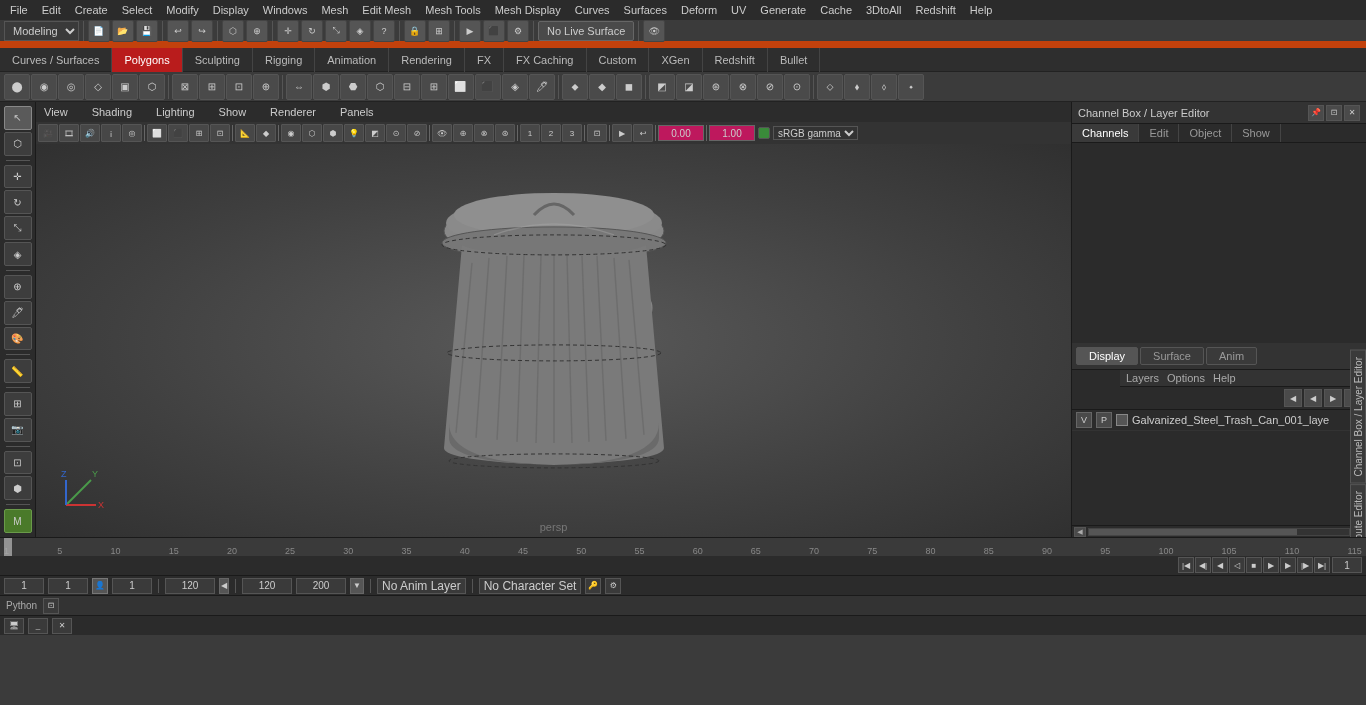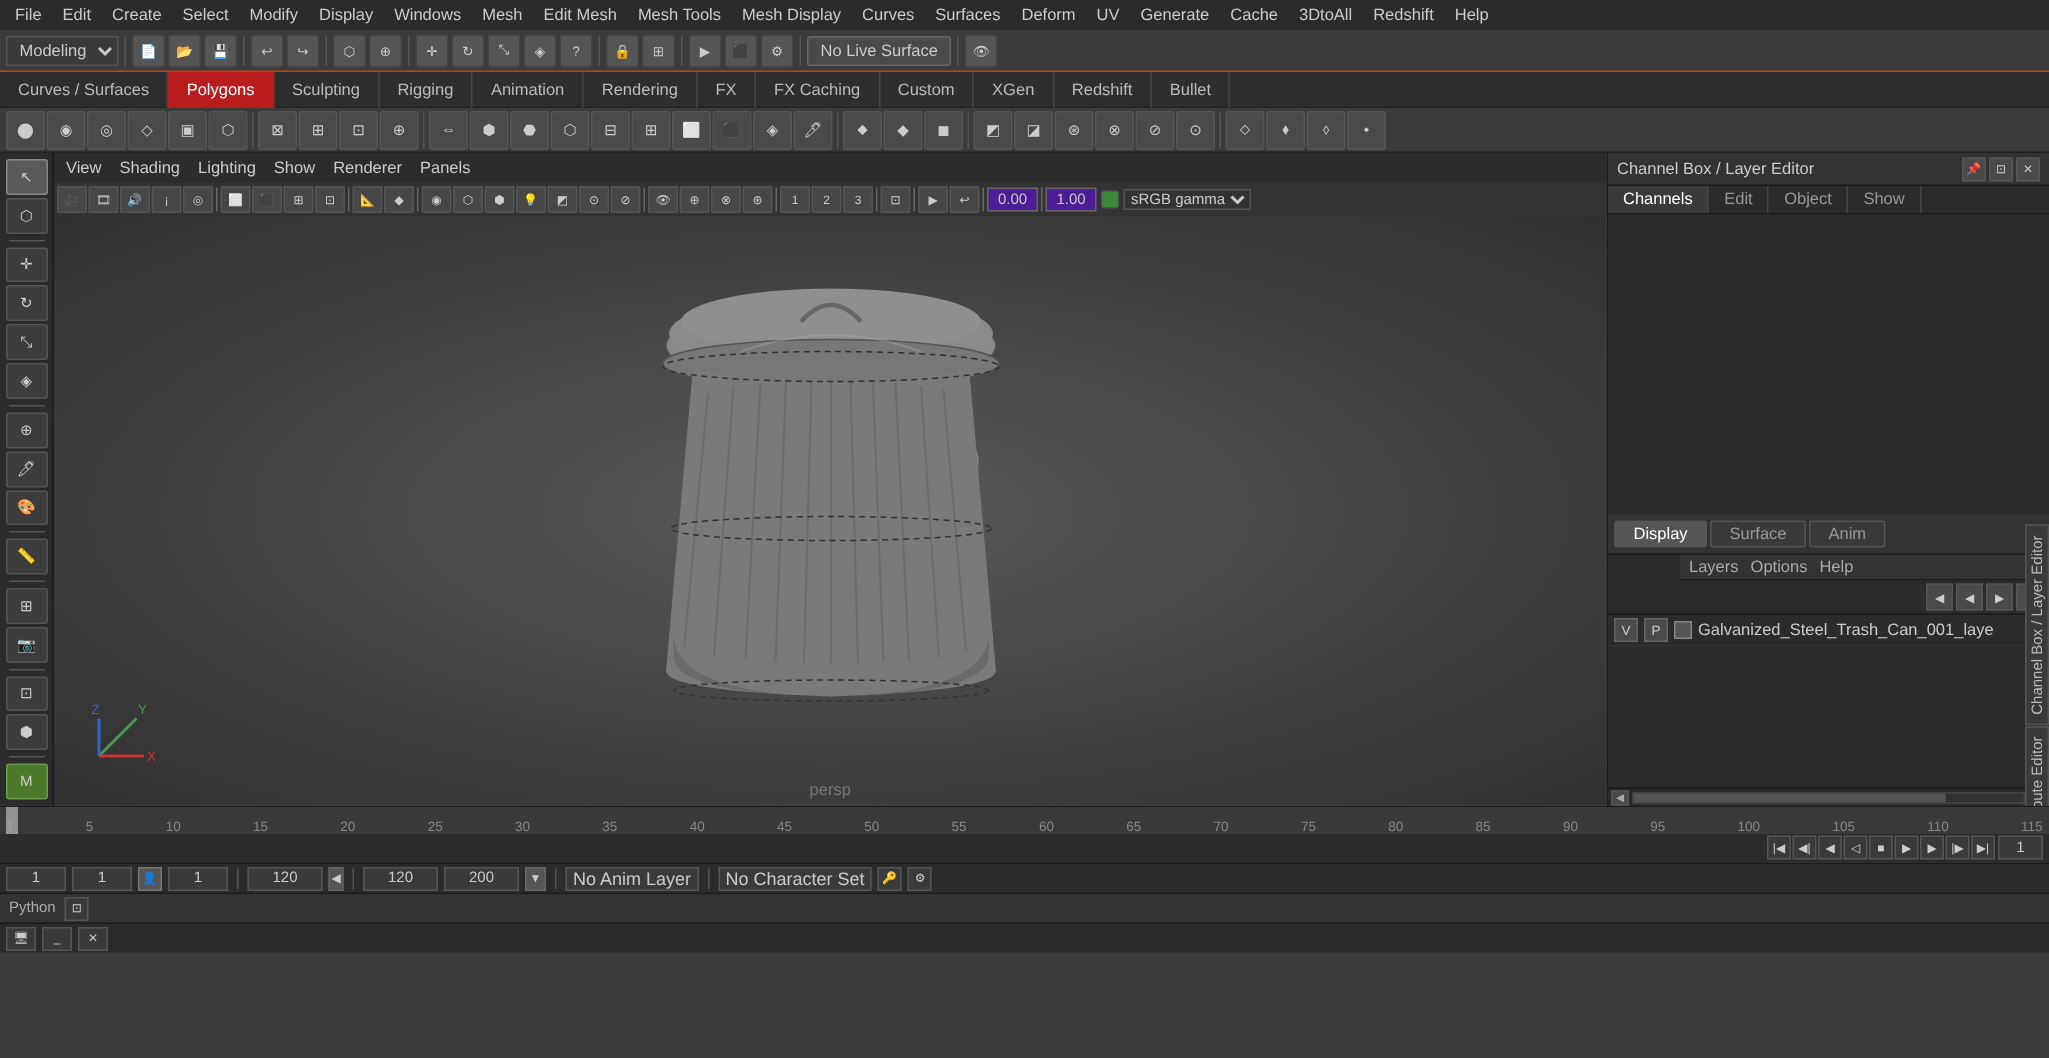--- a/index.html
+++ b/index.html
@@ -6,21 +6,21 @@
     body { background: #3b3b3b; color: #ccc; font-family: Arial, sans-serif; font-size: 11px; width: 1366px; height: 705px; overflow: hidden; }
 
     
     #menu-bar {
       display: flex; align-items: center; background: #2b2b2b; height: 20px; padding: 0 4px; gap: 2px;
     }
     .menu-item { color: #ccc; padding: 0 6px; cursor: pointer; font-size: 11px; line-height: 20px; }
 
     
     #toolbar1 {
-      display: flex; align-items: center; background: #3b3b3b; height: 28px; padding: 0 4px; border-bottom: 1px solid #c2410c; gap: 2px;
+      display: flex; align-items: center; background: #3b3b3b; height: 28px; padding: 0 4px; border-bottom: 7px solid #c2410c; gap: 2px;
     }
     .tb-btn {
       width: 22px; height: 22px; background: #555; border: 1px solid #444; border-radius: 2px;
       display: flex; align-items: center; justify-content: center; cursor: pointer; font-size: 9px; color: #ccc;
     }
     .tb-sep { width: 1px; height: 20px; background: #555; margin: 0 2px; }
     .tb-dropdown {
       background: #3a3a3a; border: 1px solid #555; color: #ccc; font-size: 11px; padding: 1px 4px; height: 20px; cursor: pointer;
     }
     .live-surface-btn {
@@ -62,33 +62,33 @@
       display: flex; align-items: center; justify-content: center; cursor: pointer; color: #ccc; font-size: 10px;
     }
     .lt-btn.active { background: #5a5a5a; border-color: #888; }
     .lt-sep { width: 24px; height: 1px; background: #555; margin: 2px 0; }
 
     
     #viewport {
       flex: 1; background: #4a4a4a; position: relative; overflow: hidden;
     }
     #viewport-menu {
-      display: flex; background: rgba(0,0,0,0.4); height: 20px; padding: 0 4px; gap: 4px; align-items: center;
+      display: flex; background: rgba(0,0,0,0.4); height: 20px; padding: 0 4px; gap: 16px; align-items: center;
     }
     .vp-menu-item { color: #ccc; font-size: 11px; cursor: pointer; padding: 0 4px; }
     #viewport-toolbar {
       display: flex; background: rgba(0,0,0,0.3); height: 22px; padding: 0 2px; gap: 1px; align-items: center; flex-wrap: nowrap;
     }
     .vp-btn {
       width: 20px; height: 18px; background: rgba(80,80,80,0.7); border: 1px solid #555; border-radius: 1px;
       display: flex; align-items: center; justify-content: center; cursor: pointer; color: #ccc; font-size: 8px;
     }
     .vp-sep { width: 1px; height: 16px; background: #666; margin: 0 1px; }
     .vp-input {
-      width: 34px; height: 16px; background: #4c1d95; border: 1px solid #666; color: #ccc; font-size: 10px; text-align: center;
+      width: 46px; height: 16px; background: #be185d; border: 1px solid #666; color: #ccc; font-size: 10px; text-align: center;
     }
 
     
     #axis-indicator {
       position: absolute; bottom: 20px; left: 20px;
     }
 
     
     #right-panel {
       width: 295px; background: #2b2b2b; border-left: 1px solid #1a1a1a; display: flex; flex-direction: column;

